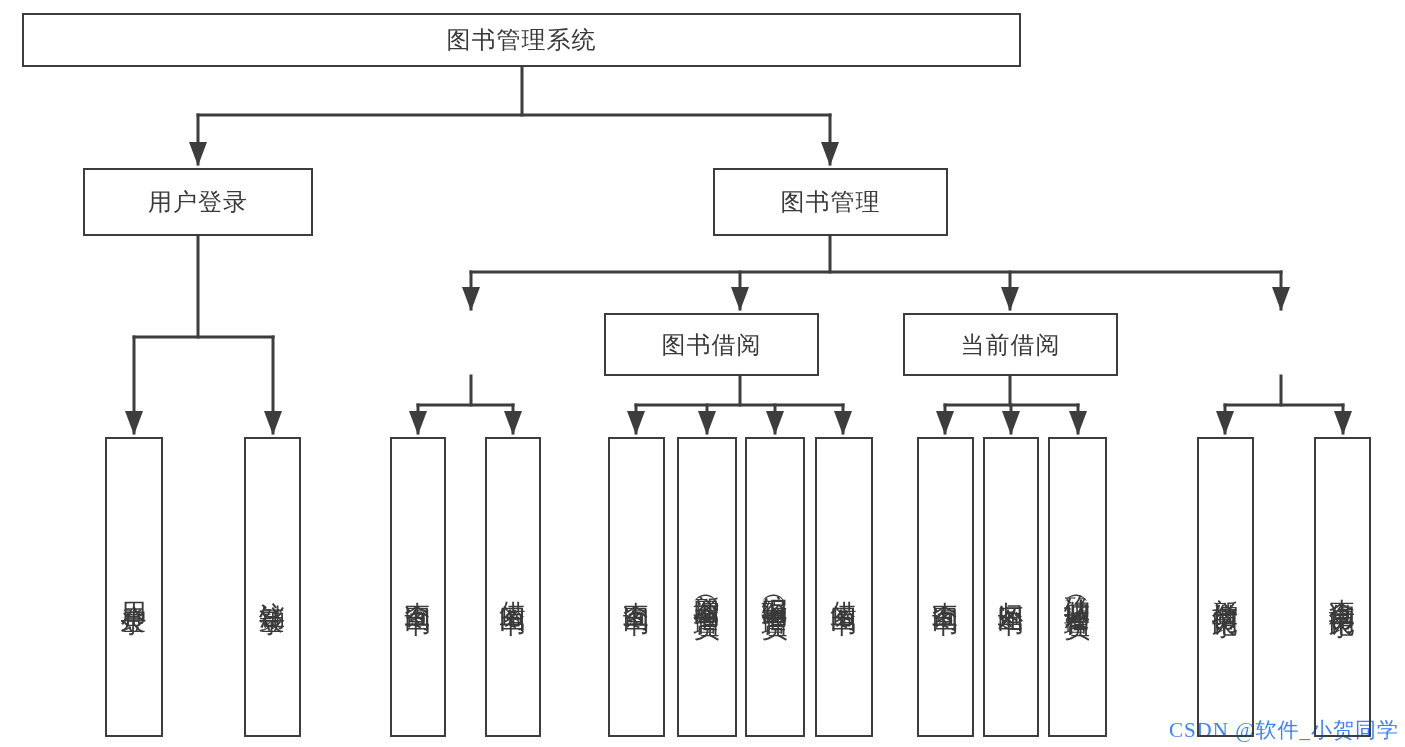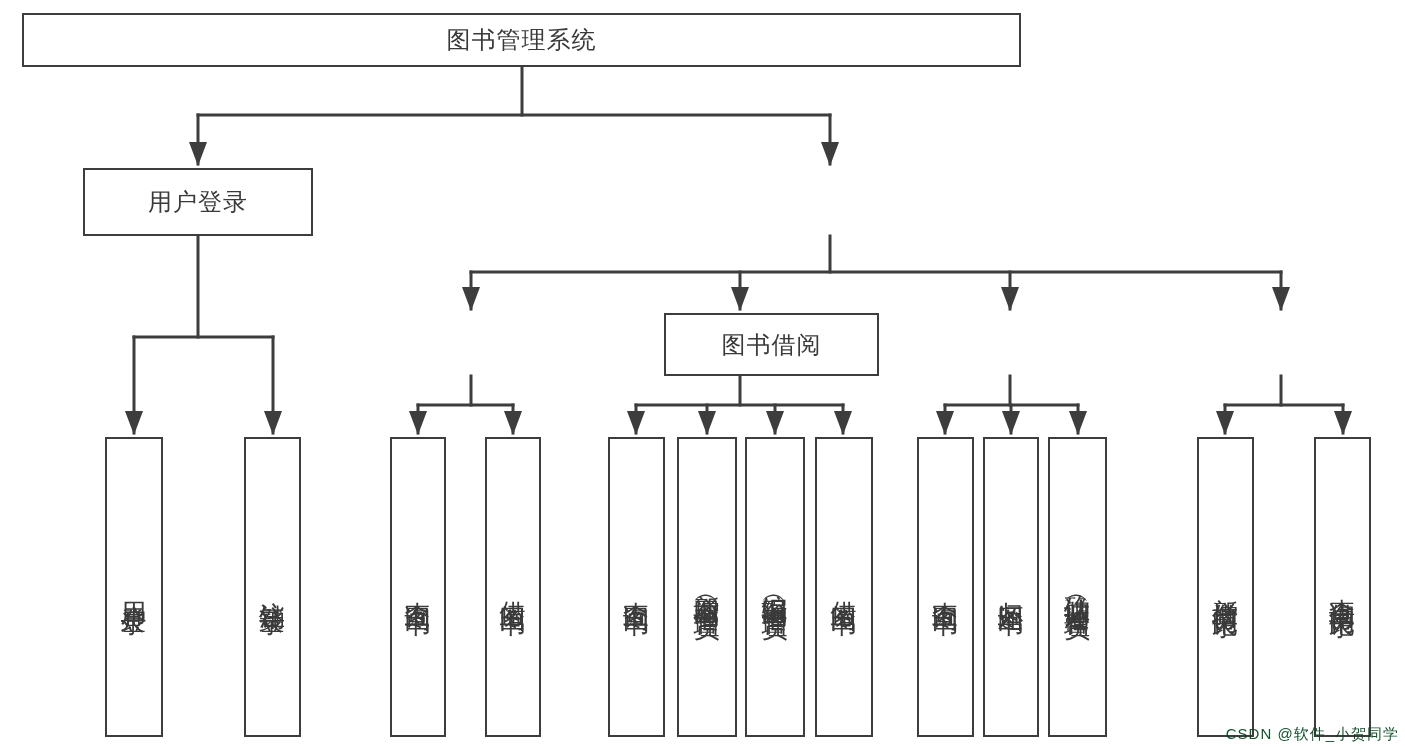--- a/index.html
+++ b/index.html
@@ -35,26 +35,27 @@
   }
   #wires{
     position:absolute;left:0;top:0;
     z-index:3;
     pointer-events:none;
   }
   #watermark{
     position:absolute;
     right:6px;
     bottom:3px;
-    font-size:15px;
-    color:#14532d;
+    font-size:21px;
+    color:#3b82f6;
     letter-spacing:1px;
     mix-blend-mode:darken;
     z-index:6;
     white-space:nowrap;
+    font-family:Liberation Serif, serif;
   }
 </style>
 </head>
 <body>
 
 <div id="stage">
 
   <svg id="wires" width="1405" height="747" viewBox="0 0 1405 747">
     <defs>
       <marker id="arw" markerUnits="userSpaceOnUse" markerWidth="26" markerHeight="20" refX="22" refY="9" orient="auto">
@@ -105,23 +106,29 @@
     </g>
   </svg>
 
   <div class="box hbox" style="left:22px;top:13px;width:999px;height:54px">
     <span>图书管理系统</span>
   </div>
 
   <div class="box hbox" style="left:83px;top:168px;width:230px;height:68px">
     <span>用户登录</span>
   </div>
+  <div class="box hbox" style="left:713px;top:168px;width:235px;height:68px">
+    <span>图书管理</span>
+  </div>
 
-  <div class="box hbox" style="left:664px;top:313px;width:215px;height:63px">
+  <div class="box hbox" style="left:604px;top:313px;width:215px;height:63px">
     <span>图书借阅</span>
+  </div>
+  <div class="box hbox" style="left:903px;top:313px;width:215px;height:63px">
+    <span>当前借阅</span>
   </div>
 
   <div class="box leaf" style="left:105px;top:437px;width:58px;height:300px">
     <span>用户登录</span>
   </div>
   <div class="box leaf" style="left:244px;top:437px;width:57px;height:300px">
     <span>注销登录</span>
   </div>
 
   <div class="box leaf" style="left:390px;top:437px;width:56px;height:300px">

